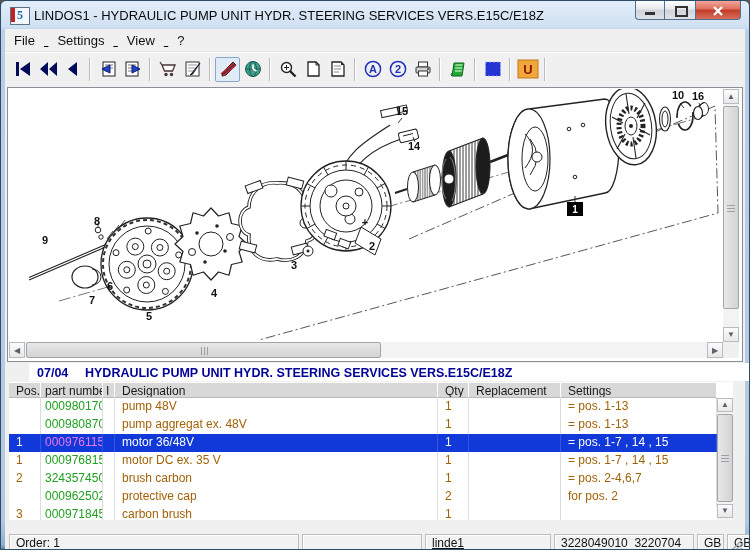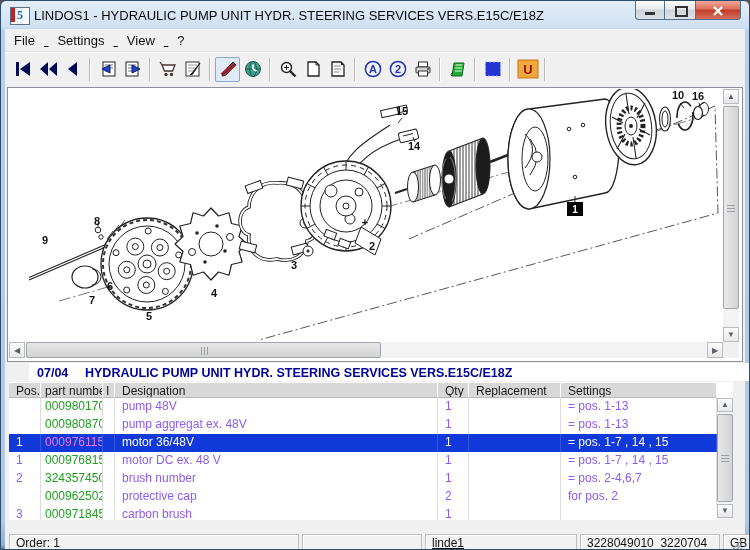--- a/index.html
+++ b/index.html
@@ -47,21 +47,21 @@
   
   .panel-title{position:absolute;left:8px;top:362px;width:724px;height:18px;background:#fff;font-size:12.5px;font-weight:bold;color:#000099;white-space:nowrap;margin-left:20px;}
   .panel-title .code{position:absolute;left:8px;top:3px;}
   .panel-title .ttl{position:absolute;left:56px;top:3px;}
   .grid{position:absolute;left:8px;top:381px;width:724px;height:138px;background:#fff;font-size:12px;}
   .grid-head{display:grid;grid-template-columns:32px 62px 12px 323px 31px 92px 156px;height:16px;}
   .gh-cell{background:#d8d8d8;border-right:1px solid #fff;border-bottom:1px solid #b9b9b9;border-top:1px solid #fff;
     padding:1px 0 0 7px;color:#1a1a1a;white-space:nowrap;overflow:hidden;}
   .grid-body{height:122px;overflow:hidden;}
   .grid-row{display:grid;grid-template-columns:32px 62px 12px 323px 31px 92px 156px;height:18px;line-height:17px;}
-  .g-cell{border-right:1px solid #dcdcdc;padding-left:7px;white-space:nowrap;overflow:hidden;color:#8b5cf6;}
+  .g-cell{border-right:1px solid #dcdcdc;padding-left:7px;white-space:nowrap;overflow:hidden;color:#a16207;}
   .g-part{color:#1fa01f;padding-left:4px;}
   .grid-row.sel{background:#1138d8;color:#fff;}
   .grid-row.sel .g-cell{color:#fff;border-right-color:#3355e0;}
   .grid-row.sel .g-part{color:#ee77ee;}
   .grid-vscroll{position:absolute;left:716px;top:397px;width:16px;height:122px;background:#f3f3f3;}
   
   .statusbar{position:absolute;left:4px;right:4px;top:521px;height:24px;background:#f0f0f0;display:flex;align-items:center;padding-left:4px;box-sizing:border-box;margin-top:8px;}
   .sb-panel{height:17px;border:1px solid #bdbdbd;box-shadow:inset 1px 1px 0 #fff;background:#f2f2f2;
     font-size:12px;line-height:16px;color:#111;padding-left:6px;margin-right:3px;box-sizing:border-box;white-space:nowrap;overflow:hidden;flex:none;}
   .sb-grip{position:absolute;right:2px;bottom:3px;}
@@ -460,30 +460,30 @@
           <div class="g-cell"></div>
           <div class="g-cell">motor 36/48V</div>
           <div class="g-cell">1</div>
           <div class="g-cell"></div>
           <div class="g-cell">= pos. 1-7 , 14 , 15</div>
         </div>
         <div class="grid-row">
           <div class="g-cell">1</div>
           <div class="g-cell g-part">0009768153</div>
           <div class="g-cell"></div>
-          <div class="g-cell">motor DC ex. 48 V</div>
+          <div class="g-cell">motor DC ex. 35 V</div>
           <div class="g-cell">1</div>
           <div class="g-cell"></div>
           <div class="g-cell">= pos. 1-7 , 14 , 15</div>
         </div>
         <div class="grid-row">
           <div class="g-cell">2</div>
           <div class="g-cell g-part">3243574502</div>
           <div class="g-cell"></div>
-          <div class="g-cell">brush number</div>
+          <div class="g-cell">brush carbon</div>
           <div class="g-cell">1</div>
           <div class="g-cell"></div>
           <div class="g-cell">= pos. 2-4,6,7</div>
         </div>
         <div class="grid-row">
           <div class="g-cell"></div>
           <div class="g-cell g-part">0009625026</div>
           <div class="g-cell"></div>
           <div class="g-cell">protective cap</div>
           <div class="g-cell">2</div>
@@ -504,21 +504,21 @@
     <div class="sc-btn" style="left:0;top:0;width:16px;height:14px;line-height:12px;"><span>▲</span></div>
     <div class="sc-thumb" style="left:0;top:16px;width:16px;height:88px;">
         <div class="grip"></div>
       </div>
     <div class="sc-btn" style="left:0;top:106px;width:16px;height:14px;line-height:12px;"><span>▼</span></div>
   </div>
 
   <div class="statusbar">
     <div class="sb-panel" style="width:290px;">Order: 1</div>
     <div class="sb-panel" style="width:120px;"></div>
-    <div class="sb-panel" style="width:152px;text-decoration:underline;">linde1</div>
+    <div class="sb-panel" style="width:126px;text-decoration:underline;">linde1</div>
     <div class="sb-panel" style="width:140px;">3228049010_3220704</div>
     <div class="sb-panel" style="width:27px;">GB</div>
     <div class="sb-panel" style="width:27px;margin-right:0;">GB</div>
     <svg class="sb-grip" width="12" height="12">
       <path d="M11,1 L1,11 M11,5 L5,11 M11,9 L9,11" stroke="#9aa4ae" stroke-width="1.4"></path>
     </svg>
   </div>
 
 </div>
 

